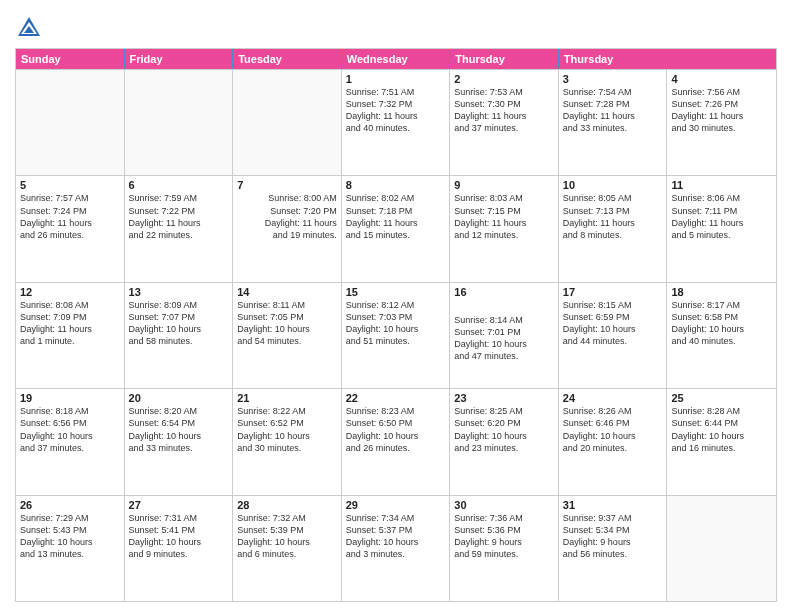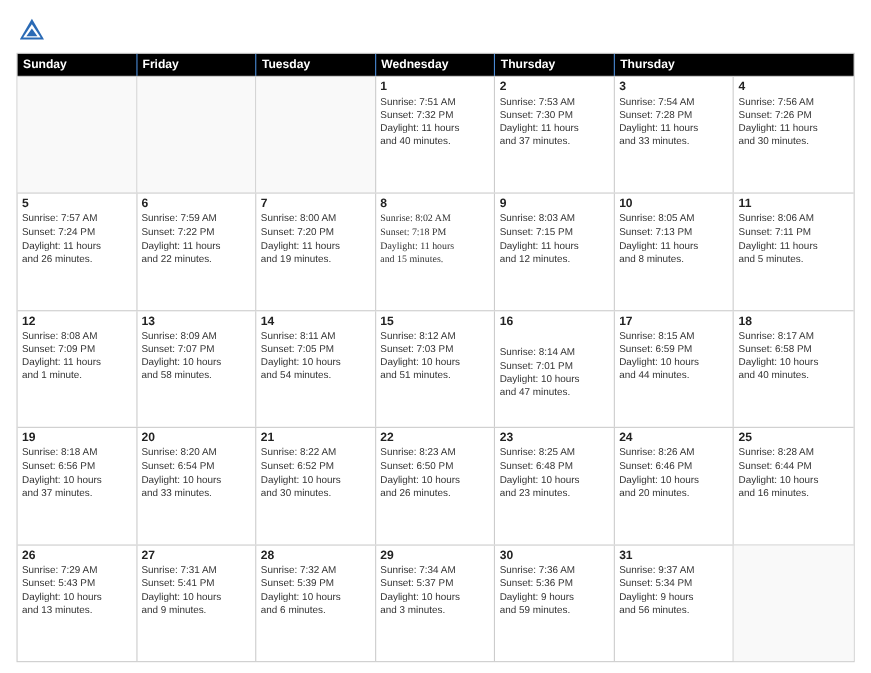--- a/index.html
+++ b/index.html
@@ -63,21 +63,21 @@
     }
     .calendar {
       flex: 1;
       display: flex;
       flex-direction: column;
       border: 1px solid #ccc;
     }
     .cal-header {
       display: grid;
       grid-template-columns: repeat(7, 1fr);
-      background: #000000;
+      background: #ec4899;
     }
     .cal-header-cell {
       color: white;
       font-size: 11px;
       font-weight: bold;
       padding: 4px 5px;
       text-align: left;
       border-right: 1px solid #4a8ad5;
     }
     .cal-header-cell:last-child { border-right: none; }
@@ -190,28 +190,28 @@
           </div>
           <div class="cal-cell">
             <div class="day-num">6</div>
             <div class="cell-text" style="white-space: pre-line;">Sunrise: 7:59 AM
 Sunset: 7:22 PM
 Daylight: 11 hours
 and 22 minutes.</div>
           </div>
           <div class="cal-cell">
             <div class="day-num">7</div>
-            <div class="cell-text" style="white-space: pre-line;">Sunrise: 8:00 AM
+            <div class="cell-text" style="white-space: pre-line; text-align: right;">Sunrise: 8:00 AM
 Sunset: 7:20 PM
 Daylight: 11 hours
 and 19 minutes.</div>
           </div>
           <div class="cal-cell">
             <div class="day-num">8</div>
-            <div class="cell-text" style="white-space: pre-line; font-family: Liberation Serif, serif;">Sunrise: 8:02 AM
+            <div class="cell-text" style="white-space: pre-line;">Sunrise: 8:02 AM
 Sunset: 7:18 PM
 Daylight: 11 hours
 and 15 minutes.</div>
           </div>
           <div class="cal-cell">
             <div class="day-num">9</div>
             <div class="cell-text" style="white-space: pre-line;">Sunrise: 8:03 AM
 Sunset: 7:15 PM
 Daylight: 11 hours
 and 12 minutes.</div>
@@ -307,21 +307,21 @@
           <div class="cal-cell">
             <div class="day-num">22</div>
             <div class="cell-text" style="white-space: pre-line;">Sunrise: 8:23 AM
 Sunset: 6:50 PM
 Daylight: 10 hours
 and 26 minutes.</div>
           </div>
           <div class="cal-cell">
             <div class="day-num">23</div>
             <div class="cell-text" style="white-space: pre-line;">Sunrise: 8:25 AM
-Sunset: 6:48 PM
+Sunset: 6:20 PM
 Daylight: 10 hours
 and 23 minutes.</div>
           </div>
           <div class="cal-cell">
             <div class="day-num">24</div>
             <div class="cell-text" style="white-space: pre-line;">Sunrise: 8:26 AM
 Sunset: 6:46 PM
 Daylight: 10 hours
 and 20 minutes.</div>
           </div>

